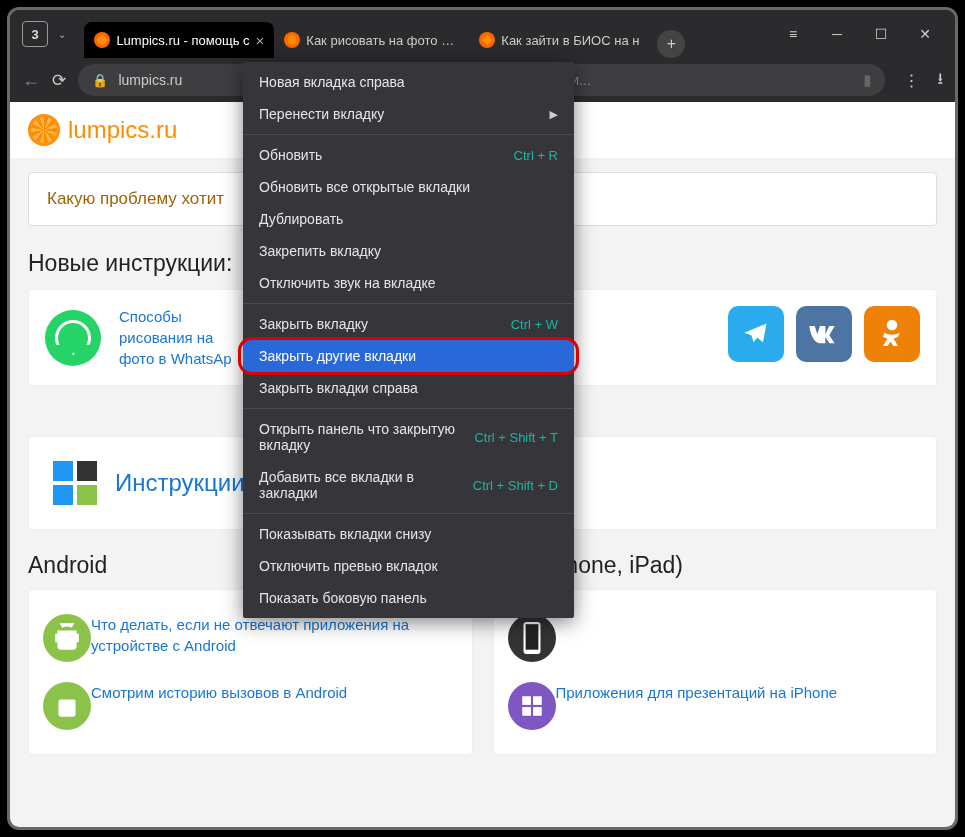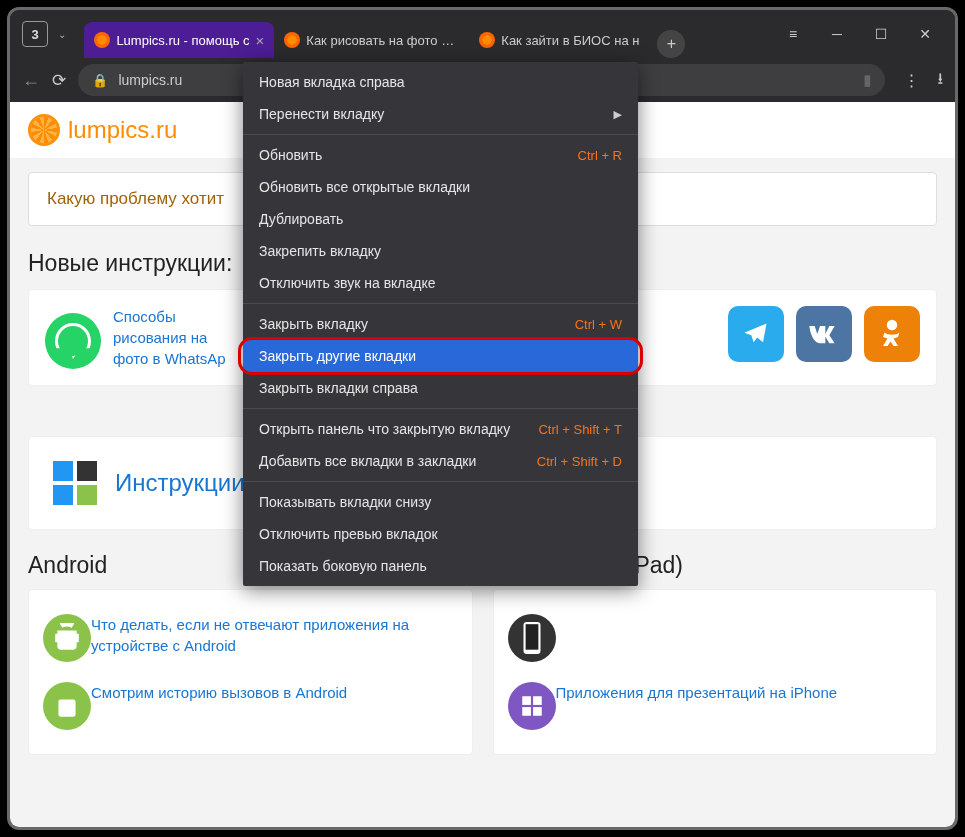--- a/index.html
+++ b/index.html
@@ -3,21 +3,21 @@
 <meta charset="utf-8">
 <style>
 *{margin:0;padding:0;box-sizing:border-box;font-family:Arial,sans-serif}
 body{width:965px;height:837px;background:#000;overflow:hidden;position:relative}
 .frame{position:absolute;left:7px;top:7px;width:951px;height:823px;border:3px solid #696969;border-radius:12px;overflow:hidden;background:#2b2b2e}
 .titlebar{height:48px;background:#2b2b2e;display:flex;align-items:center;padding:0 8px;position:relative}
 .tab-count{width:26px;height:26px;border:1.5px solid #999;border-radius:4px;display:flex;align-items:center;justify-content:center;color:#ddd;font-size:13px;font-weight:bold;margin-left:4px}
 .tab-count-arrow{color:#aaa;font-size:10px;padding:6px 10px;cursor:pointer}
 .tabs{display:flex;flex:1;gap:0;height:100%;align-items:flex-end;margin-left:8px}
 .tab{display:flex;align-items:center;height:36px;padding:0 10px;font-size:13px;color:#ccc;border-radius:8px 8px 0 0;gap:6px;max-width:195px;cursor:pointer}
-.tab.active{background:#4c1d95;color:#fff}
+.tab.active{background:#000000;color:#fff}
 .tab-favicon{width:16px;height:16px;border-radius:50%;flex-shrink:0}
 .fav-lumpics{background:radial-gradient(circle,#ff8c00 40%,#ff6500 42%);position:relative}
 .tab-text{white-space:nowrap;overflow:hidden;text-overflow:ellipsis;flex:1}
 .tab-close{color:#aaa;font-size:15px;cursor:pointer}
 .newtab{width:28px;height:28px;border-radius:50%;background:#444;color:#ccc;display:flex;align-items:center;justify-content:center;margin-left:8px;font-size:16px;cursor:pointer}
 .win-controls{position:absolute;right:8px;top:0;display:flex;gap:0;height:48px;align-items:center}
 .win-btn{width:44px;height:32px;display:flex;align-items:center;justify-content:center;color:#ccc;font-size:14px;cursor:pointer}
 .addressbar{height:44px;background:#2b2b2e;display:flex;align-items:center;padding:0 12px;gap:12px}
 .nav-back{color:#888;font-size:18px;cursor:pointer}
 .nav-reload{color:#ccc;font-size:17px;cursor:pointer}
@@ -30,21 +30,21 @@
 .download-icon{color:#ccc;font-size:16px;cursor:pointer}
 .content{background:#f3f3f3;height:calc(100% - 92px);overflow:hidden}
 .logo-bar{background:#fff;padding:12px 18px;display:flex;align-items:center;gap:8px}
 .logo-orange{width:32px;height:32px;border-radius:50%;background:radial-gradient(circle,#ffb347 20%,#ff8c00 70%);position:relative}
 .logo-orange::before{content:"";position:absolute;inset:3px;border-radius:50%;background:repeating-conic-gradient(#ff8c00 0 20deg,#ffb347 20deg 40deg)}
 .logo-txt{color:#ff8c00;font-size:24px;font-weight:500}
 .search-wrap{padding:14px 18px}
 .search-box{background:#fff;border:1px solid #ddd;border-radius:4px;padding:16px 18px;font-size:17px;color:#a16207}
 .section-h{font-size:23px;color:#222;padding:10px 18px 6px}
 .instructions{background:#fff;margin:6px 18px;border:1px solid #eee;border-radius:4px;padding:16px;display:flex;gap:30px}
-.instr-item{display:flex;gap:12px;align-items:flex-end;flex:1}
+.instr-item{display:flex;gap:18px;align-items:center;flex:1}
 .instr-ico{width:56px;height:56px;border-radius:50%;flex-shrink:0;position:relative}
 .ico-whatsapp{background:#25d366;display:flex;align-items:center;justify-content:center}
 .ico-whatsapp::before{content:"";width:30px;height:30px;border:3px solid #fff;border-radius:50%;clip-path:polygon(0 0,100% 0,100% 70%,70% 70%,50% 100%,40% 70%,0 70%)}
 .instr-link{color:#1976d2;font-size:15px;line-height:1.4;cursor:pointer}
 .socials{display:flex;gap:12px;margin-left:auto}
 .social{width:56px;height:56px;border-radius:10px;display:flex;align-items:center;justify-content:center}
 .s-tg{background:#2aabee}
 .s-vk{background:#4c75a3}
 .s-ok{background:#ee8208}
 .os-section{background:#fff;margin:50px 18px 14px;border:1px solid #eee;border-radius:4px;padding:22px;display:flex;align-items:center;gap:16px}
@@ -53,26 +53,26 @@
 .cols{display:flex;gap:20px;padding:0 18px}
 .col{flex:1}
 .col-h{font-size:23px;color:#222;padding:8px 0 10px}
 .card{background:#fff;border:1px solid #eee;border-radius:4px;padding:14px}
 .card-item{display:flex;align-items:flex-start;padding:10px 0}
 .card-ico{width:48px;height:48px;border-radius:50%;flex-shrink:0;display:flex;align-items:center;justify-content:center}
 .ico-android{background:#8bc34a}
 .ico-phone{background:#333}
 .ico-purple{background:#7e57c2}
 .card-link{color:#1976d2;font-size:15px;line-height:1.4;cursor:pointer}
-.ctx-menu{position:absolute;left:233px;top:52px;width:395px;background:#36363a;border-radius:2px;box-shadow:0 4px 20px rgba(0,0,0,0.5);z-index:100;padding:4px 0}
+.ctx-menu{position:absolute;left:233px;top:52px;width:331px;background:#36363a;border-radius:2px;box-shadow:0 4px 20px rgba(0,0,0,0.5);z-index:100;padding:4px 0}
 .ctx-item{padding:8px 16px;color:#e5e5e5;font-size:14px;display:flex;align-items:center;cursor:pointer}
 .ctx-item.hl{background:#2868d8;color:#fff;position:relative}
 .ctx-item.hl::after{content:"";position:absolute;inset:-3px -5px;border:3px solid #d90000;border-radius:14px;pointer-events:none}
 .ctx-label{flex:1}
-.ctx-short{color:#f97316;font-size:13px}
+.ctx-short{color:#14b8a6;font-size:13px}
 .ctx-arrow{color:#ccc;font-size:11px}
 .ctx-sep{height:1px;background:#4a4a4d;margin:4px 0}
 .svg-white{fill:#fff}
 </style>
 </head>
 <body>
 
 <div class="frame">
   <div class="titlebar">
     <div class="tab-count">3</div>

